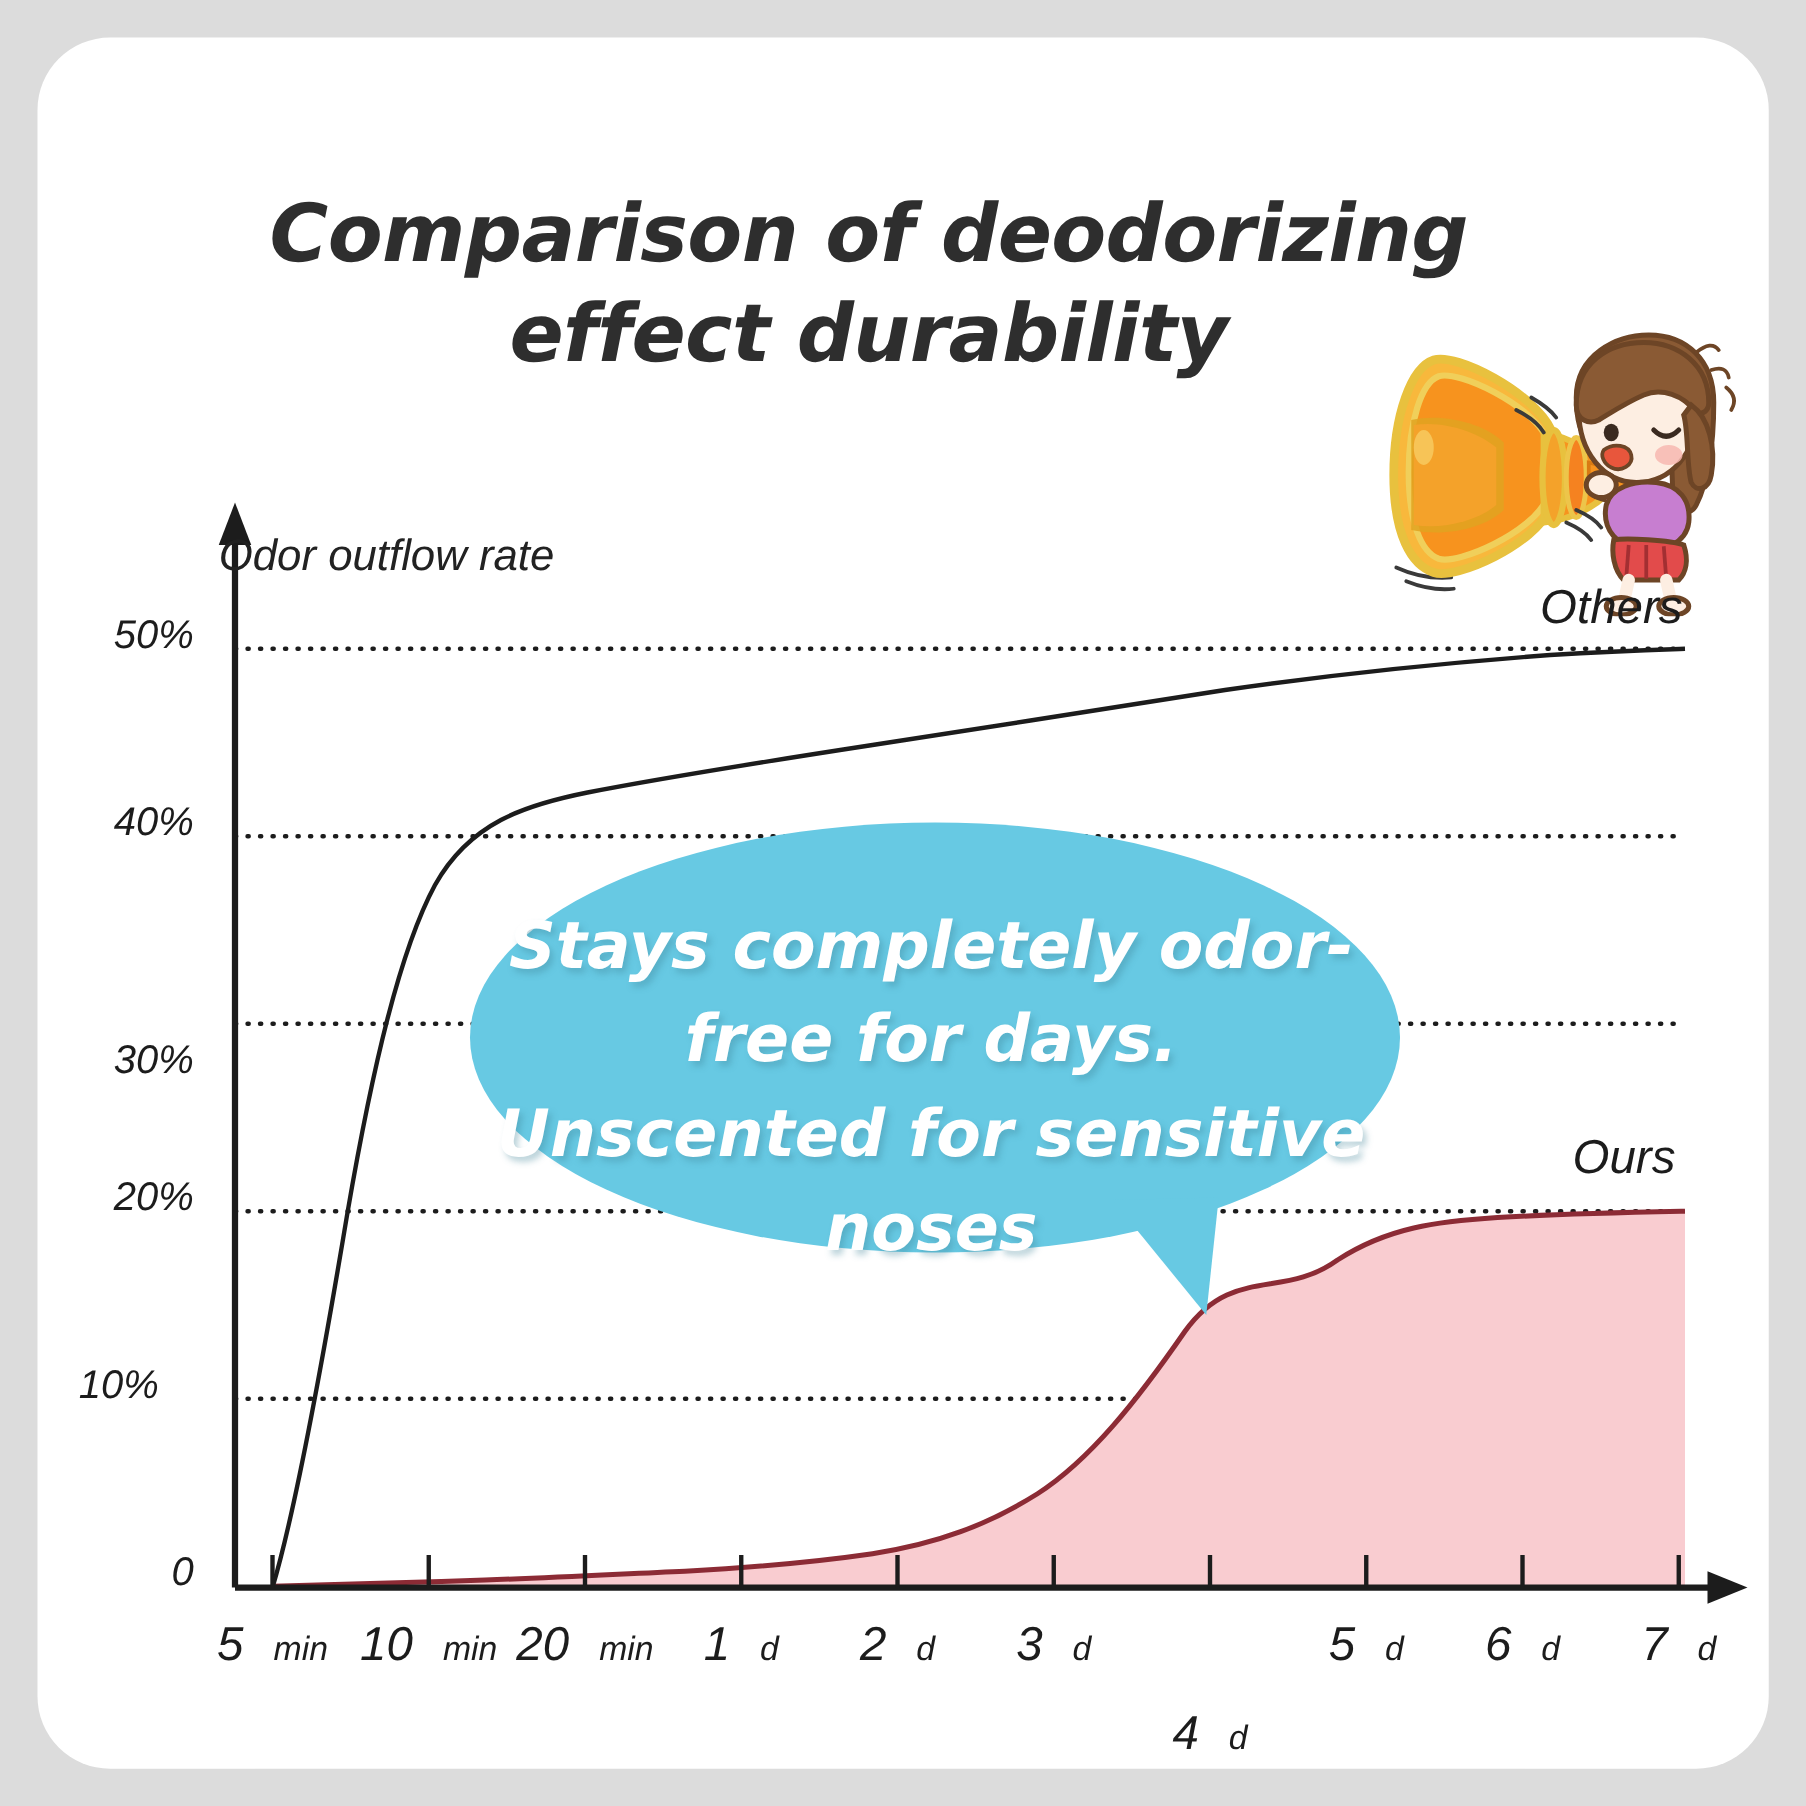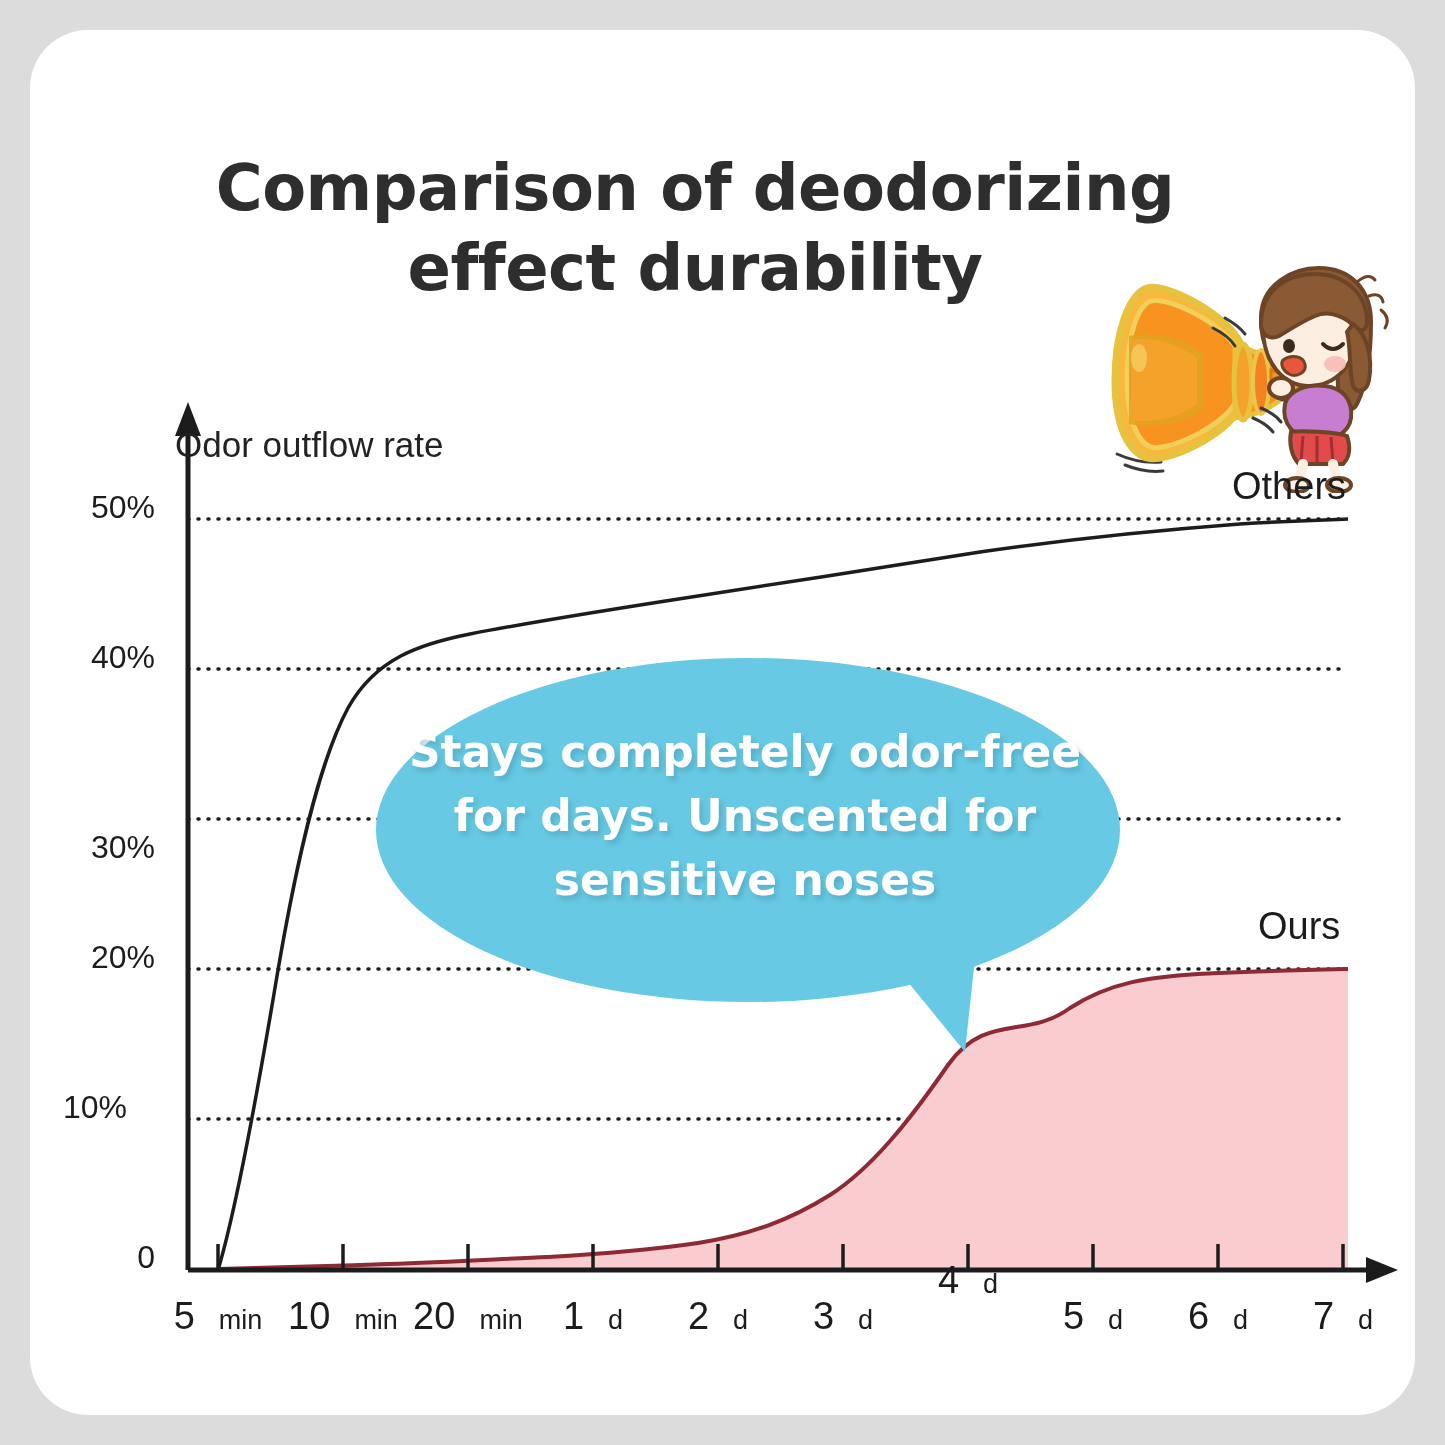--- a/index.html
+++ b/index.html
@@ -10,20 +10,21 @@
     width: 1445px;
     height: 1445px;
     background: #dcdcdc;
     font-family: "Liberation Sans", sans-serif;
     overflow: hidden;
   }
   #page {
     position: relative;
     width: 1445px;
     height: 1445px;
+    font-style: italic;
   }
   #card {
     position: absolute;
     left: 30px;
     top: 30px;
     width: 1385px;
     height: 1385px;
     background: #ffffff;
     border-radius: 58px;
     overflow: hidden;
@@ -98,21 +99,21 @@
   #label-others { left: 1202px; top: 435px; }
   #label-ours   { left: 1228px; top: 875px; }
   #bubble-text {
     position: absolute;
     left: 365px;
     top: 690px;
     width: 700px;
     text-align: center;
     font-family: "DejaVu Sans", sans-serif;
     font-weight: bold;
-    font-size: 44px;
+    font-size: 52px;
     line-height: 1.45;
     color: #ffffff;
     text-shadow: 3px 4px 5px rgba(60,130,150,0.35);
     pointer-events: none;
   }
 </style>
 </head>
 <body>
 
 <div id="page">
@@ -281,21 +282,21 @@
     <div class="ytick" style="left:5px; top:909px;">20%</div>
     <div class="ytick" style="left:5px; top:1059px;text-align:center;">10%</div>
     <div class="ytick" style="left:5px; top:1209px;">0</div>
 
     <div class="xtick" style="left:113px;  top:1265px;"><span>5</span><span class="unit">min</span></div>
     <div class="xtick" style="left:238px;  top:1265px;"><span>10</span><span class="unit">min</span></div>
     <div class="xtick" style="left:363px;  top:1265px;"><span>20</span><span class="unit">min</span></div>
     <div class="xtick" style="left:488px;  top:1265px;"><span>1</span><span class="unit">d</span></div>
     <div class="xtick" style="left:613px;  top:1265px;"><span>2</span><span class="unit">d</span></div>
     <div class="xtick" style="left:738px;  top:1265px;"><span>3</span><span class="unit">d</span></div>
-    <div class="xtick" style="left:863px;  top:1229px;"><span>4</span><span class="unit">d</span></div>
+    <div class="xtick" style="left:863px;  top:1336px;"><span>4</span><span class="unit">d</span></div>
     <div class="xtick" style="left:988px;  top:1265px;"><span>5</span><span class="unit">d</span></div>
     <div class="xtick" style="left:1113px; top:1265px;"><span>6</span><span class="unit">d</span></div>
     <div class="xtick" style="left:1238px; top:1265px;"><span>7</span><span class="unit">d</span></div>
 
     <div class="series-label" id="label-others">Others</div>
     <div class="series-label" id="label-ours">Ours</div>
 
     <div id="bubble-text">Stays completely odor-free for days. Unscented for sensitive noses</div>
 
   </div>

